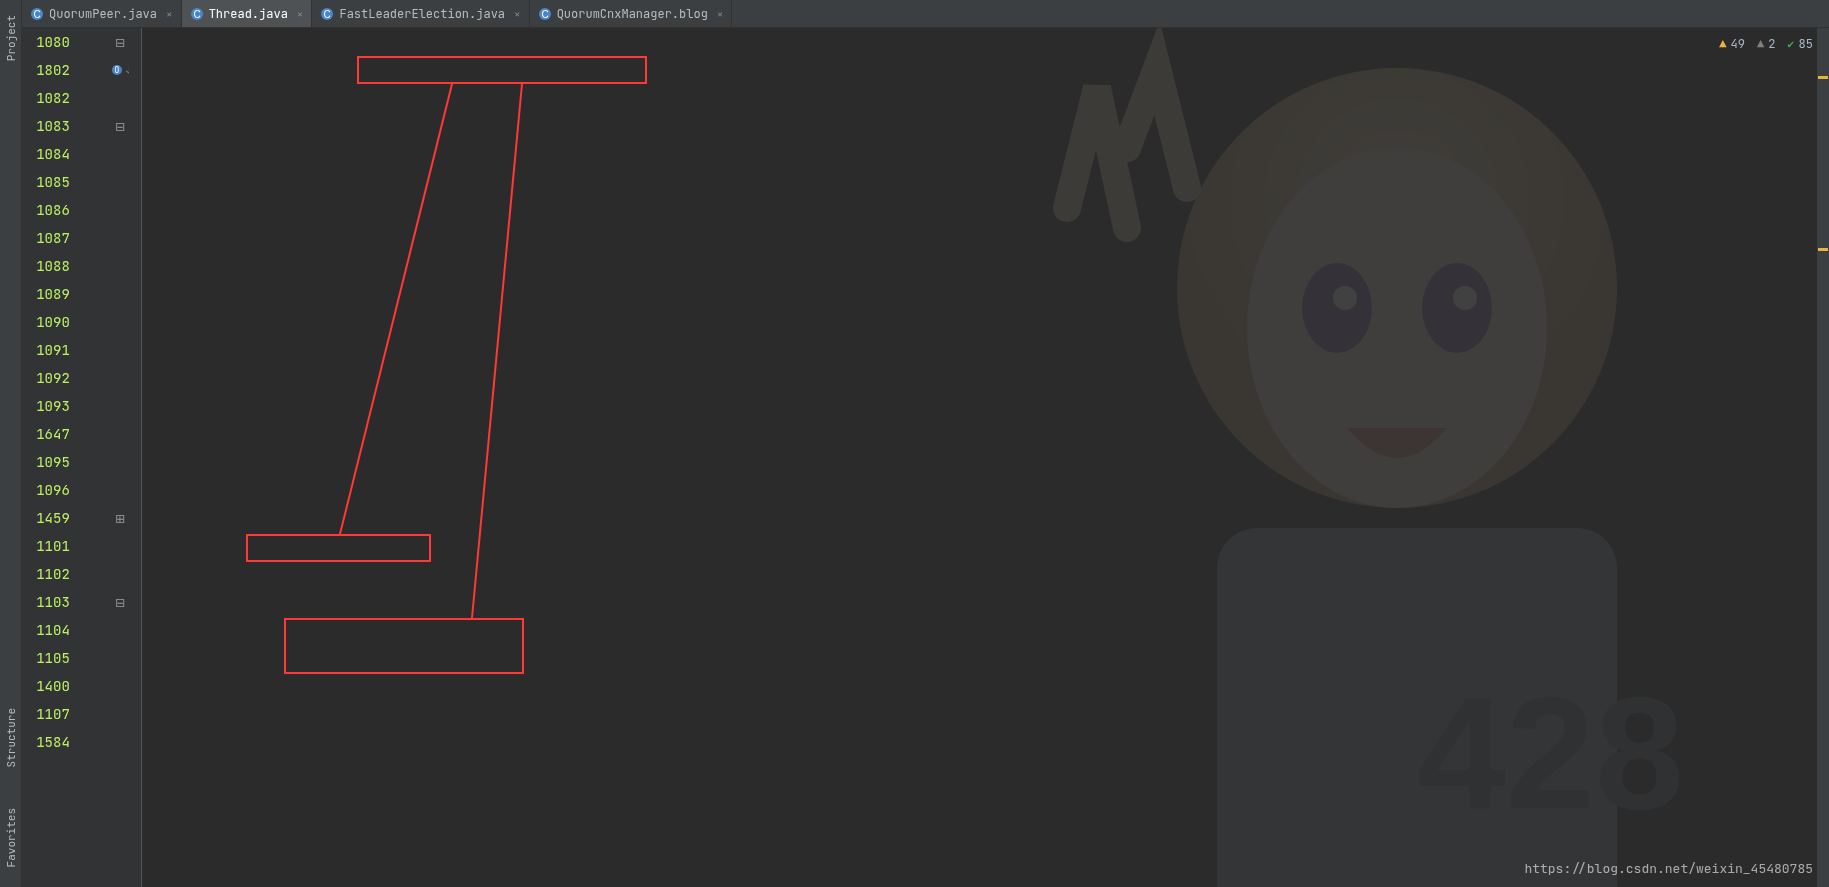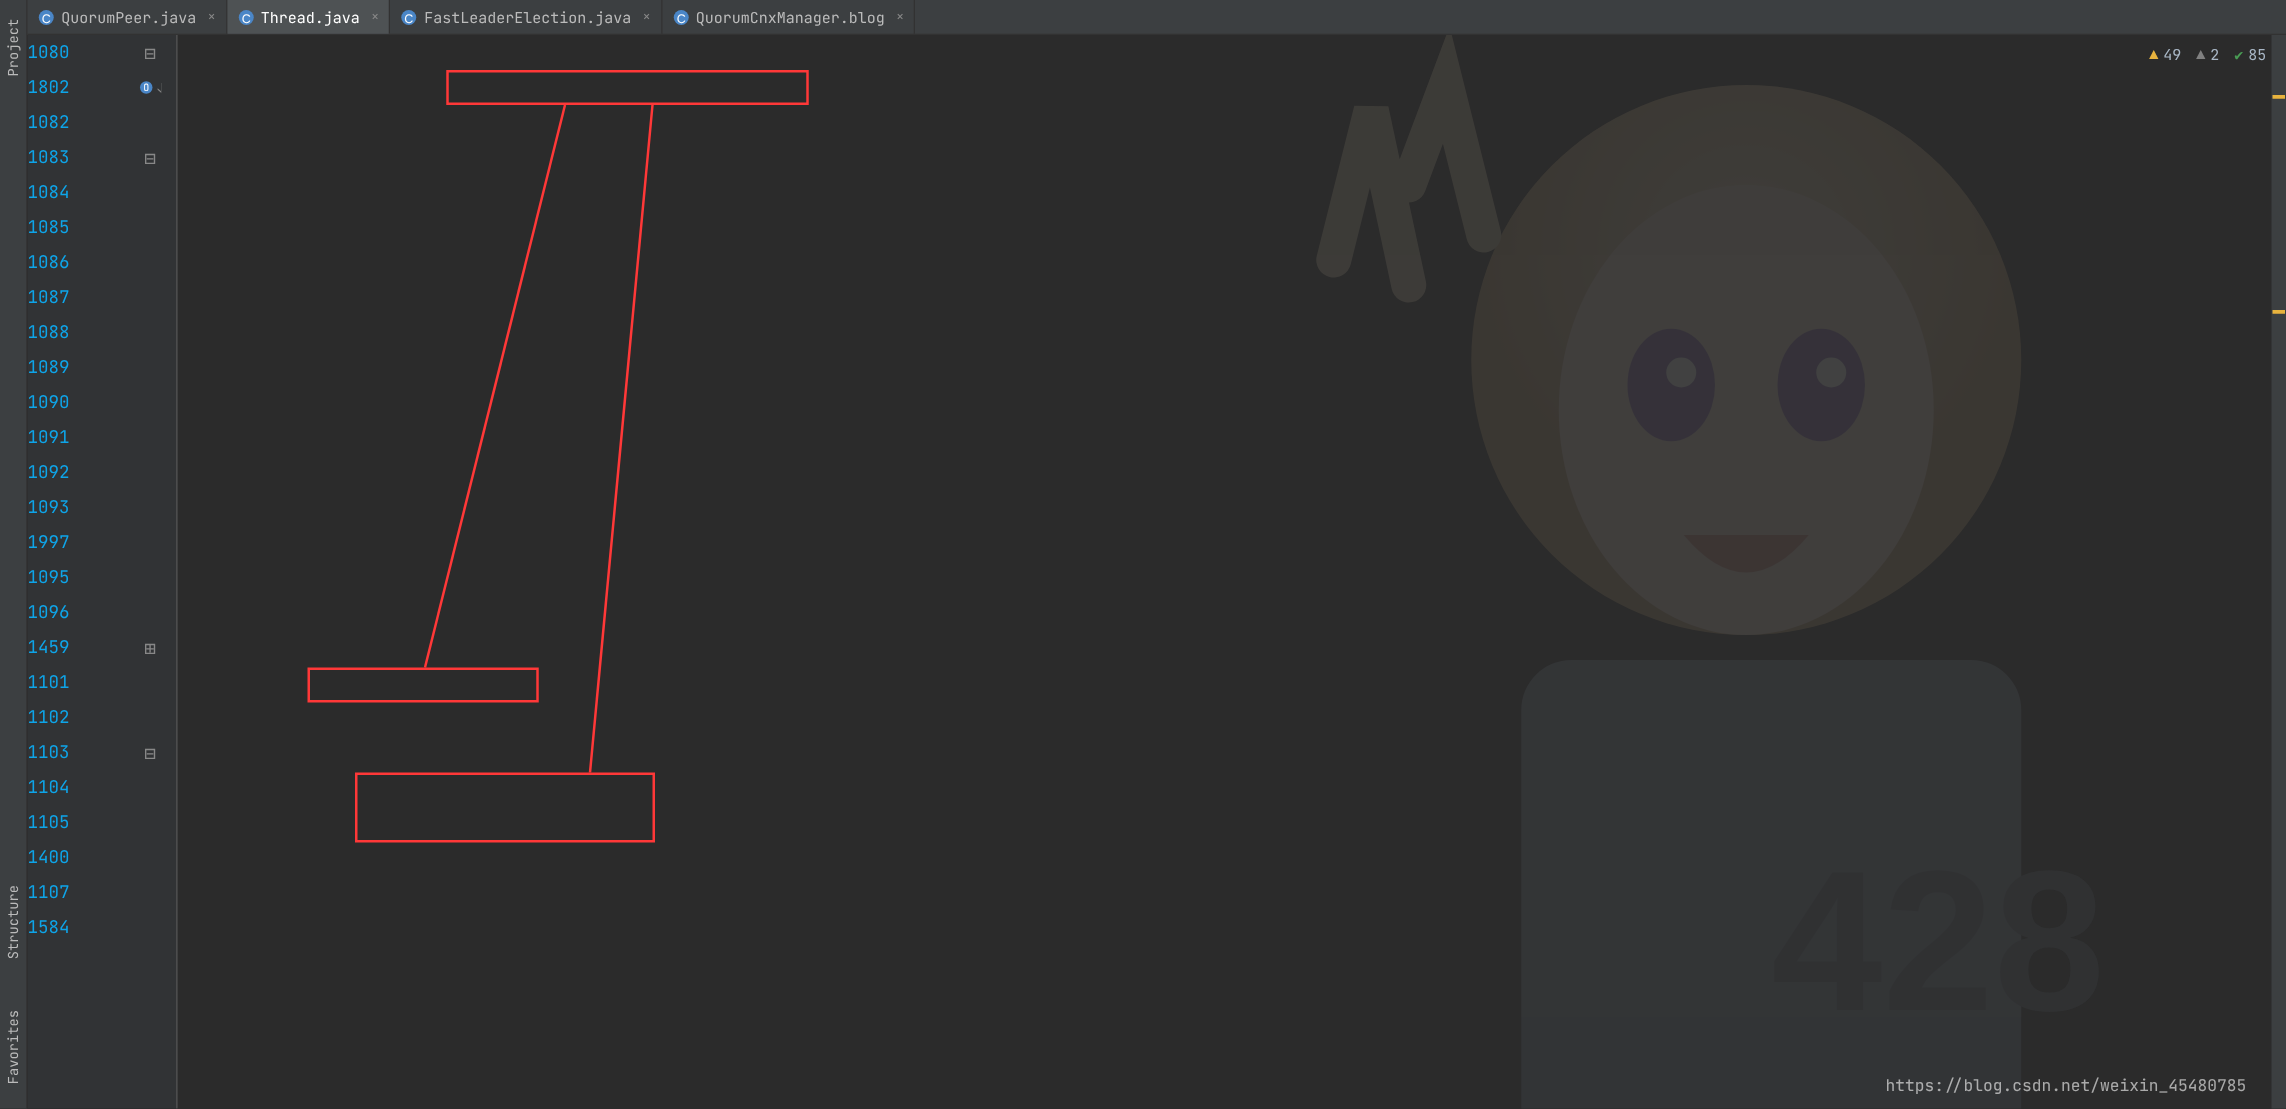--- a/index.html
+++ b/index.html
@@ -88,22 +88,22 @@
   height: 28px;
   display: flex;
   align-items: center;
   font-size: 15.5px;
   white-space: pre;
 }
 .line-number {
   position: absolute;
   left: 0;
   width: 70px;
-  text-align: left;
-  color: #0ea5e9;
+  text-align: center;
+  color: #bef264;
   font-size: 14px;
   padding-right: 8px;
 }
 .gutter-icon {
   position: absolute;
   left: 78px;
   width: 40px;
   display: flex;
   align-items: center;
   justify-content: center;
@@ -118,21 +118,21 @@
   gap: 12px;
   font-size: 12px;
   z-index: 20;
 }
 .status-item { display: flex; align-items: center; gap: 4px; }
 .tri-warn { color: #e8b33e; }
 .tri-weak { color: #808080; }
 .chk-green { color: #499c54; }
 .watermark {
   position: absolute;
-  right: 32px;
+  right: 16px;
   bottom: 10px;
   font-size: 13px;
   color: rgba(255,255,255,0.6);
   z-index: 50;
 }
 .bg-anime {
   position: absolute;
   right: -50px;
   top: -20px;
   width: 900px;
@@ -263,21 +263,21 @@
     <div class="line" style="position:relative"><span class="line-number">1084</span></div>
     <div class="line" style="position:relative"><span class="line-number">1085</span></div>
     <div class="line" style="position:relative"><span class="line-number">1086</span></div>
     <div class="line" style="position:relative"><span class="line-number">1087</span></div>
     <div class="line" style="position:relative"><span class="line-number">1088</span></div>
     <div class="line" style="position:relative"><span class="line-number">1089</span></div>
     <div class="line" style="position:relative"><span class="line-number">1090</span></div>
     <div class="line" style="position:relative"><span class="line-number">1091</span></div>
     <div class="line" style="position:relative"><span class="line-number">1092</span></div>
     <div class="line" style="position:relative"><span class="line-number">1093</span></div>
-    <div class="line" style="position:relative"><span class="line-number">1997</span></div>
+    <div class="line" style="position:relative"><span class="line-number">1647</span></div>
     <div class="line" style="position:relative"><span class="line-number">1095</span></div>
     <div class="line" style="position:relative"><span class="line-number">1096</span></div>
     <div class="line" style="position:relative"><span class="line-number">1459</span><span class="gutter-icon" style="color:#888">⊞</span></div>
     <div class="line" style="position:relative"><span class="line-number">1101</span></div>
     <div class="line" style="position:relative"><span class="line-number">1102</span></div>
     <div class="line" style="position:relative"><span class="line-number">1103</span><span class="gutter-icon" style="color:#888">⊟</span></div>
     <div class="line" style="position:relative"><span class="line-number">1104</span></div>
     <div class="line" style="position:relative"><span class="line-number">1105</span></div>
     <div class="line" style="position:relative"><span class="line-number">1400</span></div>
     <div class="line" style="position:relative"><span class="line-number">1107</span></div>

